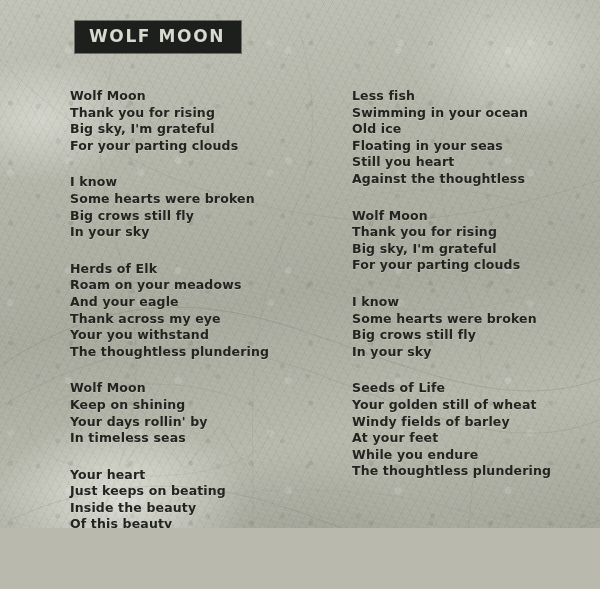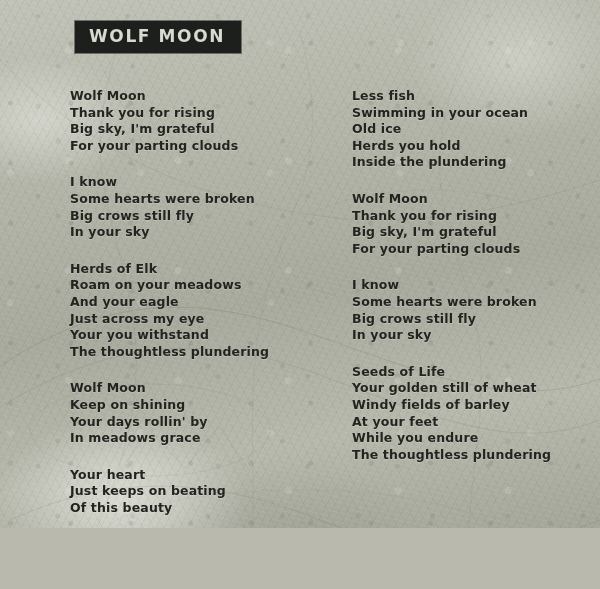--- a/index.html
+++ b/index.html
@@ -145,43 +145,45 @@
         <div class="stanza">
           <div class="line">I know</div>
           <div class="line">Some hearts were broken</div>
           <div class="line">Big crows still fly</div>
           <div class="line">In your sky</div>
         </div>
         <div class="stanza">
           <div class="line">Herds of Elk</div>
           <div class="line">Roam on your meadows</div>
           <div class="line">And your eagle</div>
-          <div class="line">Just across my eye</div>
+          <div class="line">Thank across my eye</div>
           <div class="line">Your you withstand</div>
           <div class="line">The thoughtless plundering</div>
         </div>
         <div class="stanza">
           <div class="line">Wolf Moon</div>
           <div class="line">Keep on shining</div>
           <div class="line">Your days rollin' by</div>
-          <div class="line">In meadows grace</div>
+          <div class="line">In timeless seas</div>
         </div>
         <div class="stanza">
           <div class="line">Your heart</div>
           <div class="line">Just keeps on beating</div>
+          <div class="line">Inside the beauty</div>
           <div class="line">Of this beauty</div>
         </div>
       </div>
     <div class="column right">
         <div class="stanza">
           <div class="line">Less fish</div>
           <div class="line">Swimming in your ocean</div>
           <div class="line">Old ice</div>
-          <div class="line">Herds you hold</div>
-          <div class="line">Inside the plundering</div>
+          <div class="line">Floating in your seas</div>
+          <div class="line">Still you heart</div>
+          <div class="line">Against the thoughtless</div>
         </div>
         <div class="stanza">
           <div class="line">Wolf Moon</div>
           <div class="line">Thank you for rising</div>
           <div class="line">Big sky, I'm grateful</div>
           <div class="line">For your parting clouds</div>
         </div>
         <div class="stanza">
           <div class="line">I know</div>
           <div class="line">Some hearts were broken</div>

